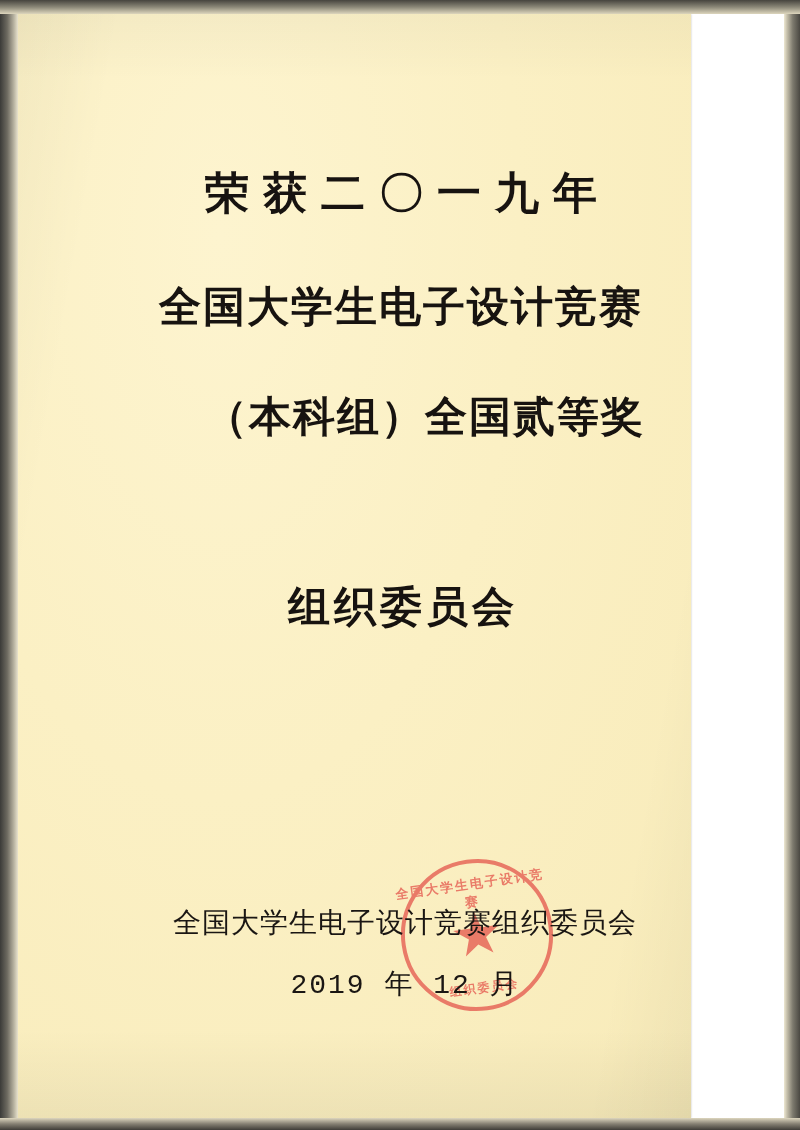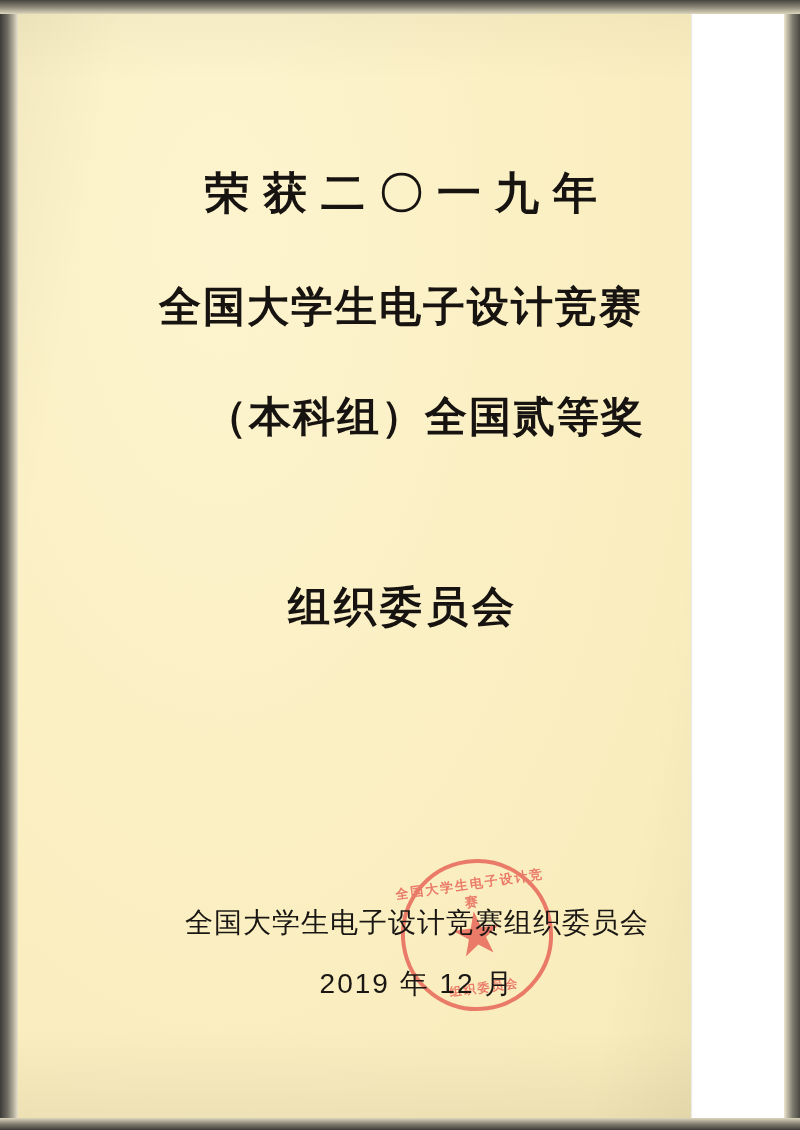--- a/index.html
+++ b/index.html
@@ -89,25 +89,25 @@
     margin-left: 24px;
   }
   #line-issue {
     font-size: 42px;
     letter-spacing: 4px;
     text-indent: 4px;
   }
 
   #signature-block {
     position: absolute;
-    left: 16px;
+    left: 4px;
     width: 766px;
     text-align: center;
     color: #1a1613;
-    font-family: Liberation Sans, sans-serif;
+    font-family: Liberation Mono, monospace;
   }
   #org-name {
     font-size: 28px;
     letter-spacing: 1px;
     white-space: nowrap;
   }
   #issue-date {
     font-size: 28px;
     letter-spacing: 2px;
     margin-top: 23px;

